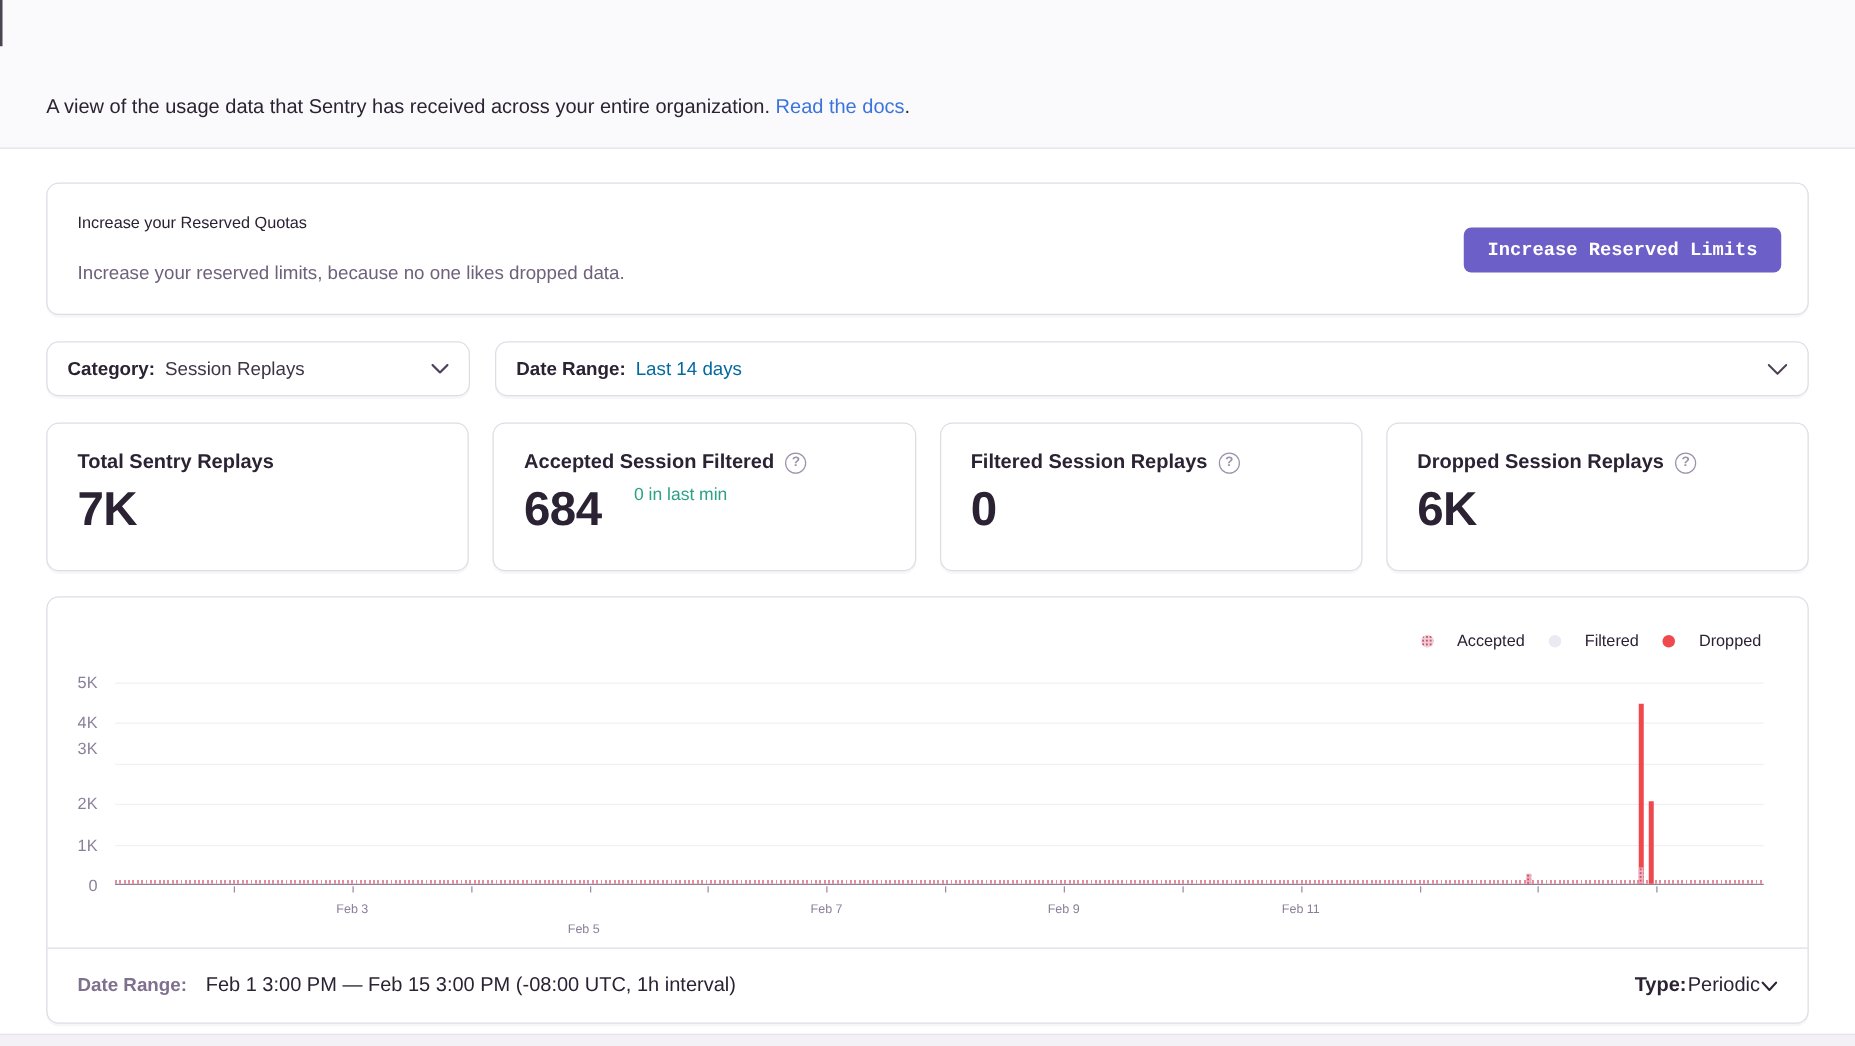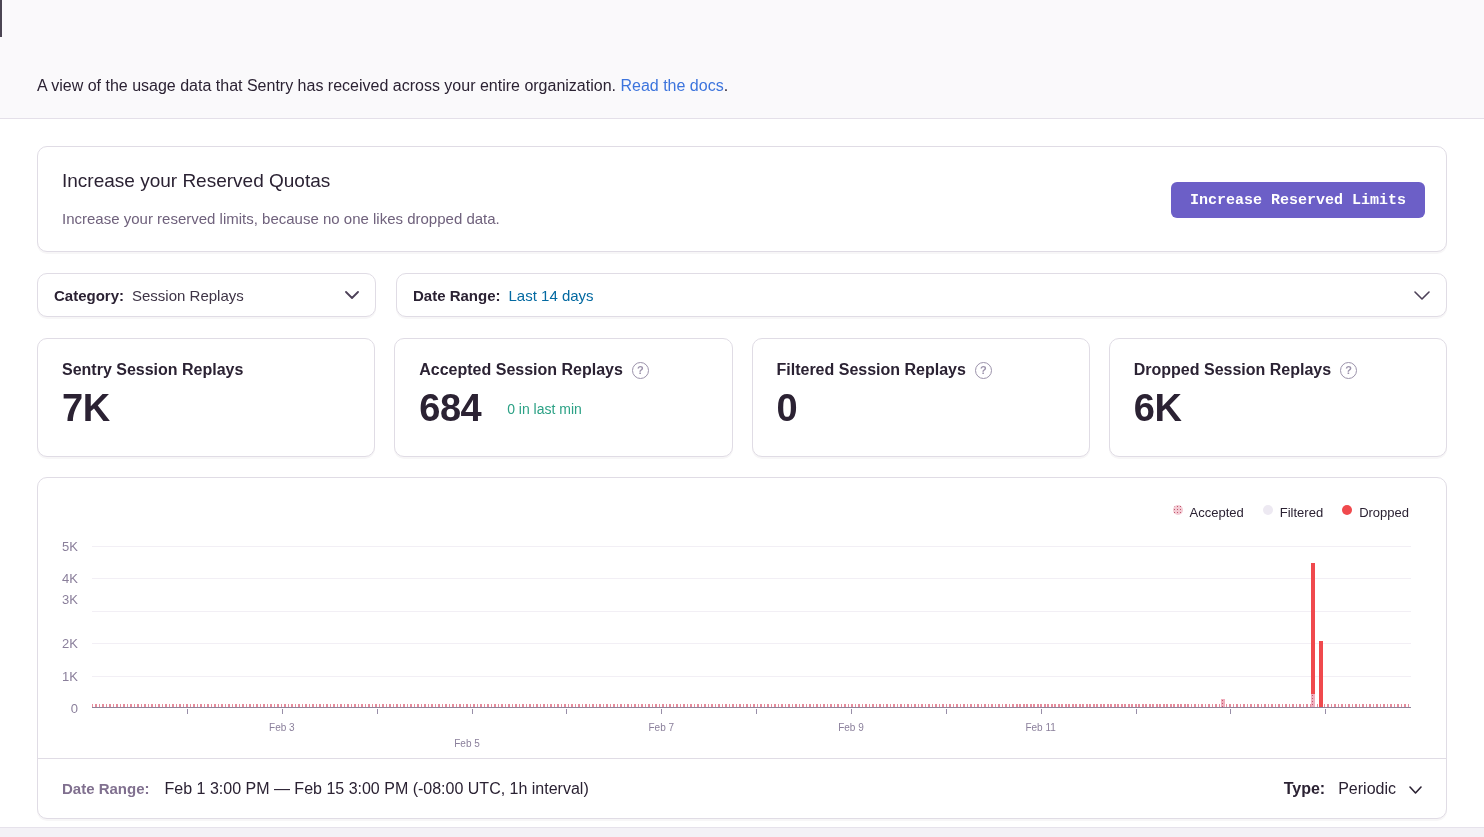--- a/index.html
+++ b/index.html
@@ -21,21 +21,21 @@
   .page-subtitle {
     position:absolute; top:77px; left:37px; font-size:16px; color:#2B2233;
   }
   .page-subtitle a { color:#3C74DD; text-decoration:none; cursor:pointer; }
   
   .card {
     background:#fff; border:1px solid #E0DCE5; border-radius:10px;
     box-shadow:0 2px 0 rgba(43,34,51,0.04);
   }
   .quota-card { position:absolute; top:146px; left:37px; width:1410px; height:106px; }
-  .quota-title { position:absolute; top:23px; left:24px; font-size:19px; color:#2B2233; }
+  .quota-title { position:absolute; top:23px; left:24px; font-size:13px; color:#2B2233; }
   .quota-desc  { position:absolute; top:63px; left:24px; font-size:15px; color:#6F617C; }
   .quota-btn {
     position:absolute; top:35px; right:21px; height:36px; padding:0 19px;
     background:#6C5FC7; color:#fff; font-size:15px; font-weight:700;
     border:none; border-radius:6px; font-family:Liberation Mono, monospace; cursor:pointer;
     display:flex; align-items:center;
   }
   
   .pill {
     position:absolute; top:273px; height:44px; display:flex; align-items:center;
@@ -54,30 +54,30 @@
     display:flex; gap:19px;
   }
   .stat-card { flex:1; position:relative; padding:22px 24px 0 24px; }
   .stat-head { display:flex; align-items:center; }
   .stat-label { font-size:16px; font-weight:700; color:#2B2233; }
   .help-icon {
     width:17px; height:17px; margin-left:9px; border:1.5px solid #9C93AB;
     border-radius:50%; color:#9C93AB; font-size:11px; font-weight:700;
     display:flex; align-items:center; justify-content:center; cursor:pointer;
   }
-  .stat-value-row { display:flex; align-items:center; margin-top:8px; }
+  .stat-value-row { display:flex; align-items:flex-start; margin-top:8px; }
   .stat-value { font-size:38px; font-weight:600; color:#2B2233; letter-spacing:-0.5px; }
   .stat-note { font-size:14px; color:#2BA185; margin-left:26px; }
   
   .chart-panel { position:absolute; top:477px; left:37px; width:1410px; height:342px; }
   .chart-area { position:absolute; top:0; left:0; width:100%; height:282px; }
   .legend {
     position:absolute; top:27px; right:37px; display:flex; gap:19px; align-items:center;
   }
-  .legend-item { display:flex; gap:7px; cursor:pointer; }
+  .legend-item { display:flex; align-items:center; gap:19px; cursor:pointer; }
   .legend-label { font-size:13px; color:#2B2233; }
   .marker { width:10px; height:10px; border-radius:50%; }
   .marker-accepted {
     background:radial-gradient(#C2556E 0.9px, rgba(0,0,0,0) 0.9px) 0 0/3px 3px, #F3CBD4;
   }
   .marker-filtered { background:#EDE9F2; }
   .marker-dropped { background:#F0494D; }
   
   .plot {
     position:absolute; left:54px; top:68px; width:1319px; height:162px;
@@ -102,21 +102,21 @@
   .bar.accepted {
     background:radial-gradient(#C2556E 0.8px, rgba(0,0,0,0) 0.8px) 0 0/3px 3px, #F0AEBD;
   }
   
   .chart-footer {
     position:absolute; bottom:0; left:0; width:100%; height:60px;
     border-top:1px solid #E0DCE5; display:flex; align-items:center; padding:0 24px;
   }
   .cf-label { font-size:15px; font-weight:700; color:#80708F; }
   .cf-value { font-size:16px; color:#2B2233; margin-left:15px; }
-  .cf-type { margin-left:auto; display:flex; align-items:center; gap:13px; cursor:pointer; }
+  .cf-type { margin-left:auto; display:flex; align-items:center; gap:1px; cursor:pointer; }
   .cf-type .t-lbl { font-size:16px; font-weight:700; color:#2B2233; }
   .cf-type .t-val { font-size:16px; color:#2B2233; }
   
   .bottom-band {
     position:absolute; top:827px; left:0; width:1484px; height:10px;
     background:#F3F1F6; border-top:1px solid #E6E2EB;
   }
 </style>
 </head>
 <body>
@@ -149,29 +149,29 @@
   <span class="chev">
     <svg width="16" height="9" viewBox="0 0 16 9">
         <path d="M1 1 L8 8 L15 1" stroke="#4D4158" stroke-width="1.6" fill="none" stroke-linecap="round" stroke-linejoin="round"></path>
       </svg>
   </span>
 </div>
 
 <div class="stats-row">
   <div class="card stat-card">
     <div class="stat-head">
-      <span class="stat-label">Sentry Session Replays</span>
+      <span class="stat-label">Total Sentry Replays</span>
     </div>
     <div class="stat-value-row">
       <span class="stat-value">7K</span>
     </div>
   </div>
   <div class="card stat-card">
     <div class="stat-head">
-      <span class="stat-label">Accepted Session Replays</span>
+      <span class="stat-label">Accepted Session Filtered</span>
       <span class="help-icon">?</span>
     </div>
     <div class="stat-value-row">
       <span class="stat-value">684</span>
       <span class="stat-note">0 in last min</span>
     </div>
   </div>
   <div class="card stat-card">
     <div class="stat-head">
       <span class="stat-label">Filtered Session Replays</span>

